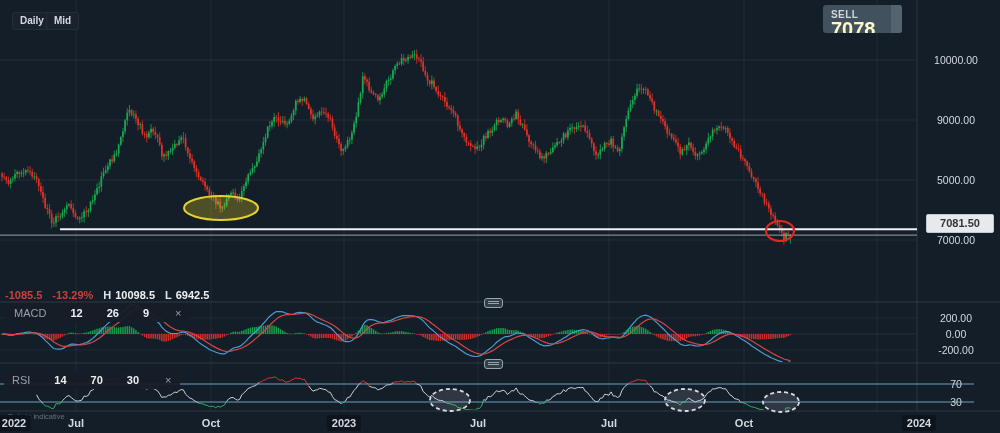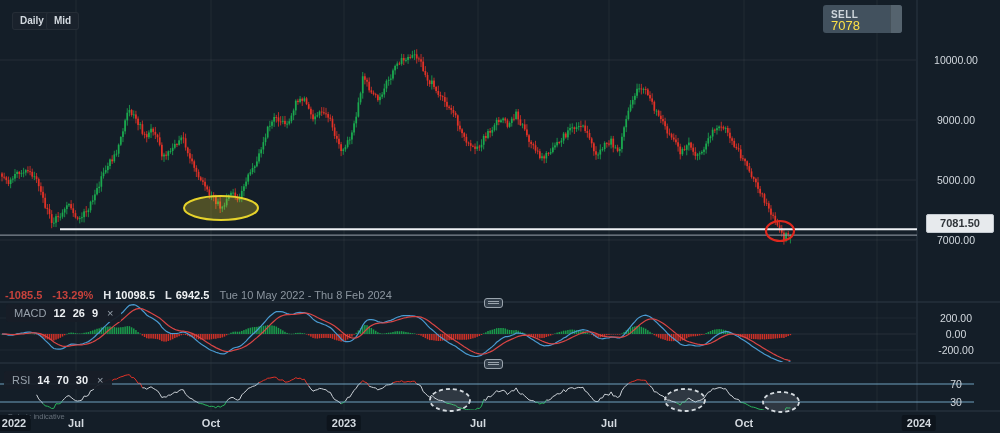--- a/index.html
+++ b/index.html
@@ -11,30 +11,30 @@
           border-radius:3px;color:#d3d9df;font-size:10px;font-weight:700;padding:3px 7px;line-height:1;
           z-index:5;cursor:pointer;}
   #btn-daily{left:12px;} #btn-mid{left:46px;}
 
   .ticket{position:absolute;top:5px;width:79px;height:28px;background:#42515e;border-radius:3px;
           overflow:hidden;z-index:6;cursor:pointer;}
   #ticket-sell{left:823px;} #ticket-buy{left:908px;}
   .ticket .strip{position:absolute;right:0;top:0;width:11px;height:100%;background:#55636e;
                  border-left:1px solid rgba(0,0,0,0.18);}
   .ticket .lab{position:absolute;left:8px;top:4px;font-size:10px;font-weight:700;color:#cfd6dc;letter-spacing:.4px;}
-  .ticket .prc{position:absolute;left:8px;top:13px;font-size:13px;font-weight:400;color:#fde047;}
+  .ticket .prc{position:absolute;left:8px;top:13px;font-size:20px;font-weight:700;color:#fef9c3;}
 
   .stats{position:absolute;left:5px;top:289px;display:flex;gap:10px;align-items:baseline;
          font-size:11px;font-weight:700;white-space:nowrap;z-index:4;text-align:center;}
   .stats .neg{color:#c6423c;}
   .stats .pair{display:flex;gap:4px;}
   .stats .k{color:#dfe3e7;} .stats .v{color:#eef1f3;}
   .stats .range{color:#8b959f;font-weight:400;}
 
-  .ind-box{position:absolute;display:flex;gap:7px;align-items:center;background:rgba(23,30,39,0.95);
+  .ind-box{position:absolute;display:flex;gap:24px;align-items:center;background:rgba(23,30,39,0.95);
            border-radius:2px;padding:3px 8px;font-size:11px;z-index:4;}
   #macd-box{left:6px;top:304px;} #rsi-box{left:4px;top:371px;}
   .ind-box .nm{color:#97a1ab;}
   .ind-box .pv{color:#edf0f3;font-weight:700;}
   .ind-box .x{color:#97a1ab;font-size:11px;margin-left:2px;cursor:pointer;}
 
   .price-tag{position:absolute;left:926px;top:214px;width:66px;height:17px;background:#e7eaed;
              border:1px solid #c3c9cf;border-radius:2px;color:#30353a;font-size:11px;font-weight:700;
              text-align:center;line-height:16px;z-index:6;}
 
@@ -1241,21 +1241,20 @@
     <span class="neg">-1085.5</span>
     <span class="neg">-13.29%</span>
     <span class="pair">
       <span class="k">H</span>
       <span class="v">10098.5</span>
     </span>
     <span class="pair">
       <span class="k">L</span>
       <span class="v">6942.5</span>
     </span>
-    <span class="range">Tue 10 May 2022 - Thu 8 Feb 2024</span>
   </div>
 
   <div id="macd-box" class="ind-box">
     <span class="nm">MACD</span>
     <span class="pv">12</span>
     <span class="pv">26</span>
     <span class="pv">9</span>
     <span class="x">×</span>
   </div>
   <div id="rsi-box" class="ind-box">

